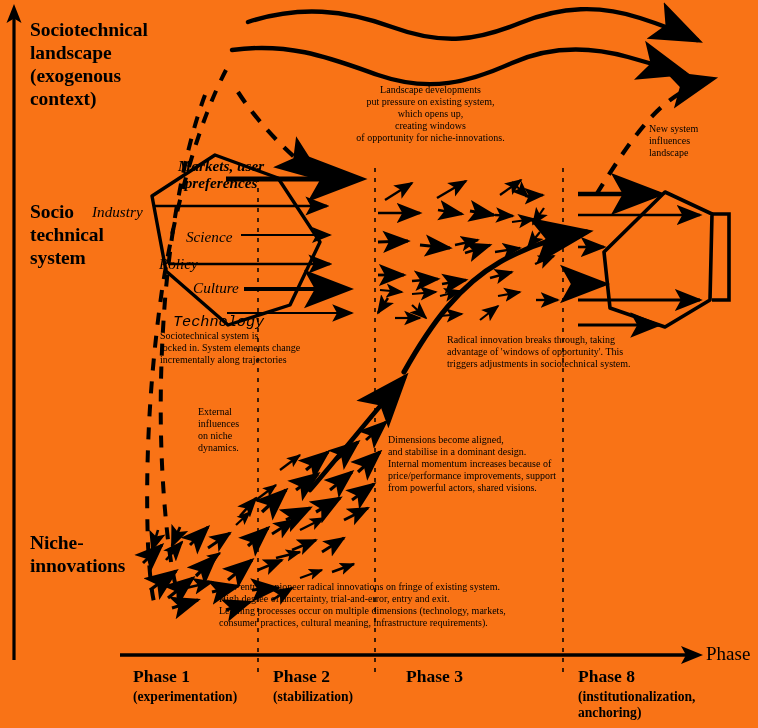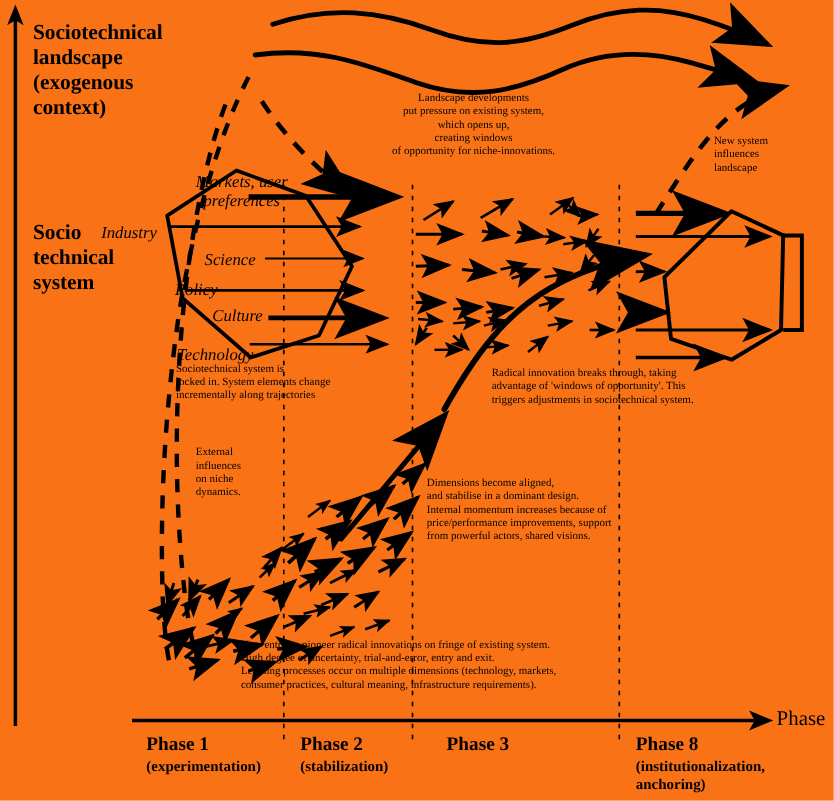--- a/index.html
+++ b/index.html
@@ -256,44 +256,46 @@
     </g>
   </svg>
 
   <div class="lbl level-title" style="left:30px; top:18px;">Sociotechnical
 landscape
 (exogenous
 context)</div>
   <div class="lbl level-title" style="left:30px; top:200px;">Socio
 technical
 system</div>
-
-  <div class="lbl regime-lbl" style="left:178px; top:157px; text-align:center;">Markets, user
+  <div class="lbl level-title" style="left:30px; top:531px;">Niche-
+innovations</div>
+
+  <div class="lbl regime-lbl" style="left:178px; top:157px; text-align:center;font-weight:bold;">Markets, user
 preferences</div>
   <div class="lbl regime-lbl" style="left:92px; top:203px;">Industry</div>
   <div class="lbl regime-lbl" style="left:186px; top:228px;">Science</div>
   <div class="lbl regime-lbl" style="left:159px; top:255px;">Policy</div>
   <div class="lbl regime-lbl" style="left:193px; top:279px;">Culture</div>
-  <div class="lbl regime-lbl" style="left:161px; top:314px;">Technology</div>
+  <div class="lbl regime-lbl" style="left:173px; top:314px;font-family:Liberation Mono, monospace;">Technology</div>
 
   <div class="lbl annot center" style="left:278px; top:84px; width:305px;">Landscape developments
 put pressure on existing system,
 which opens up,
 creating windows
 of opportunity for niche-innovations.</div>
 
   <div class="lbl annot" style="left:649px; top:123px;">New system
 influences
 landscape</div>
 
   <div class="lbl annot" style="left:160px; top:330px;">Sociotechnical system is
 locked in. System elements change
 incrementally along trajectories</div>
 
-  <div class="lbl annot" style="left:178px; top:406px;">External
+  <div class="lbl annot" style="left:198px; top:406px;">External
 influences
 on niche
 dynamics.</div>
 
   <div class="lbl annot" style="left:447px; top:334px;">Radical innovation breaks through, taking
 advantage of 'windows of opportunity'. This
 triggers adjustments in sociotechnical system.</div>
 
   <div class="lbl annot" style="left:388px; top:434px;">Dimensions become aligned,
 and stabilise in a dominant design.

